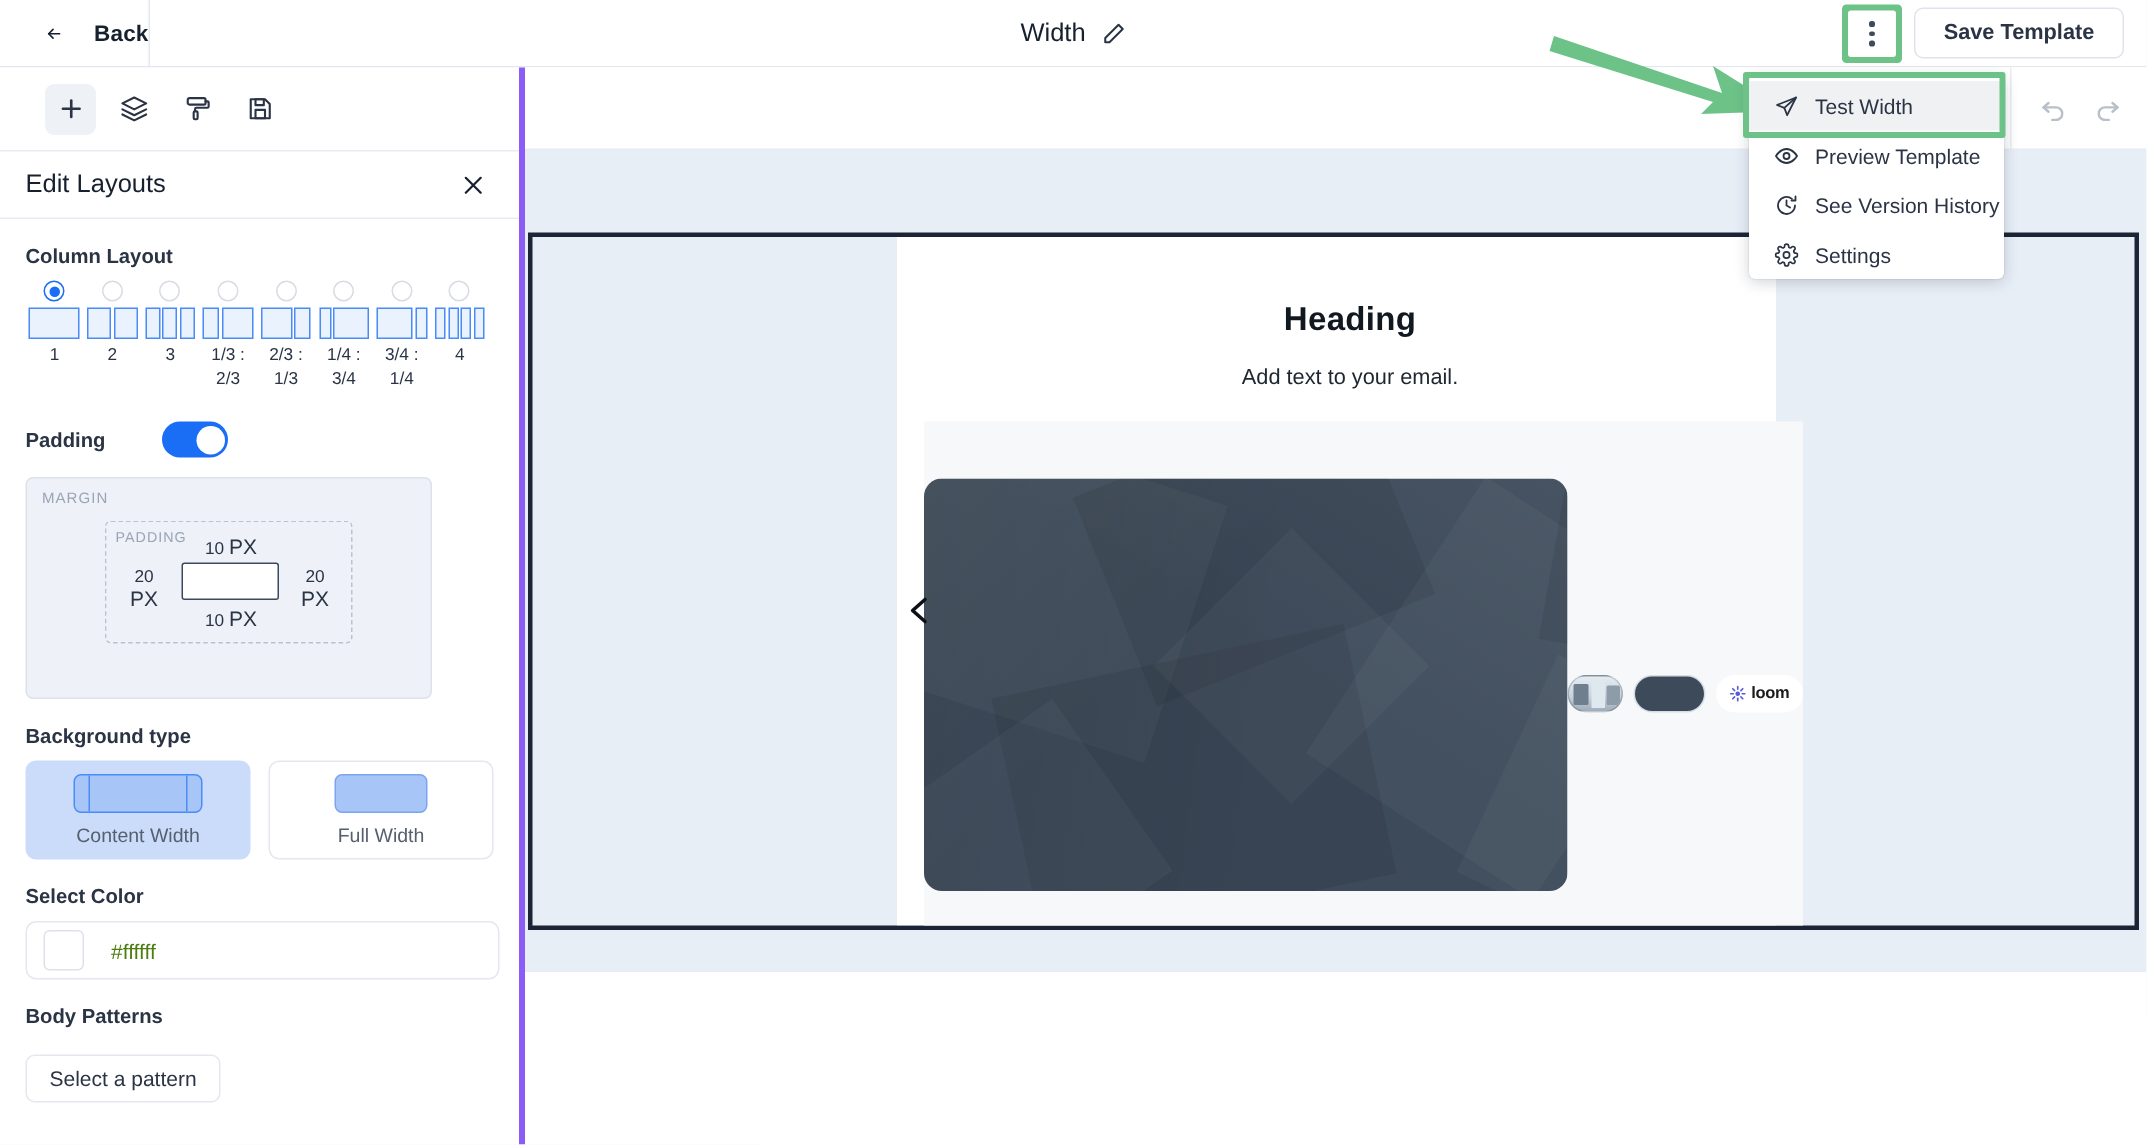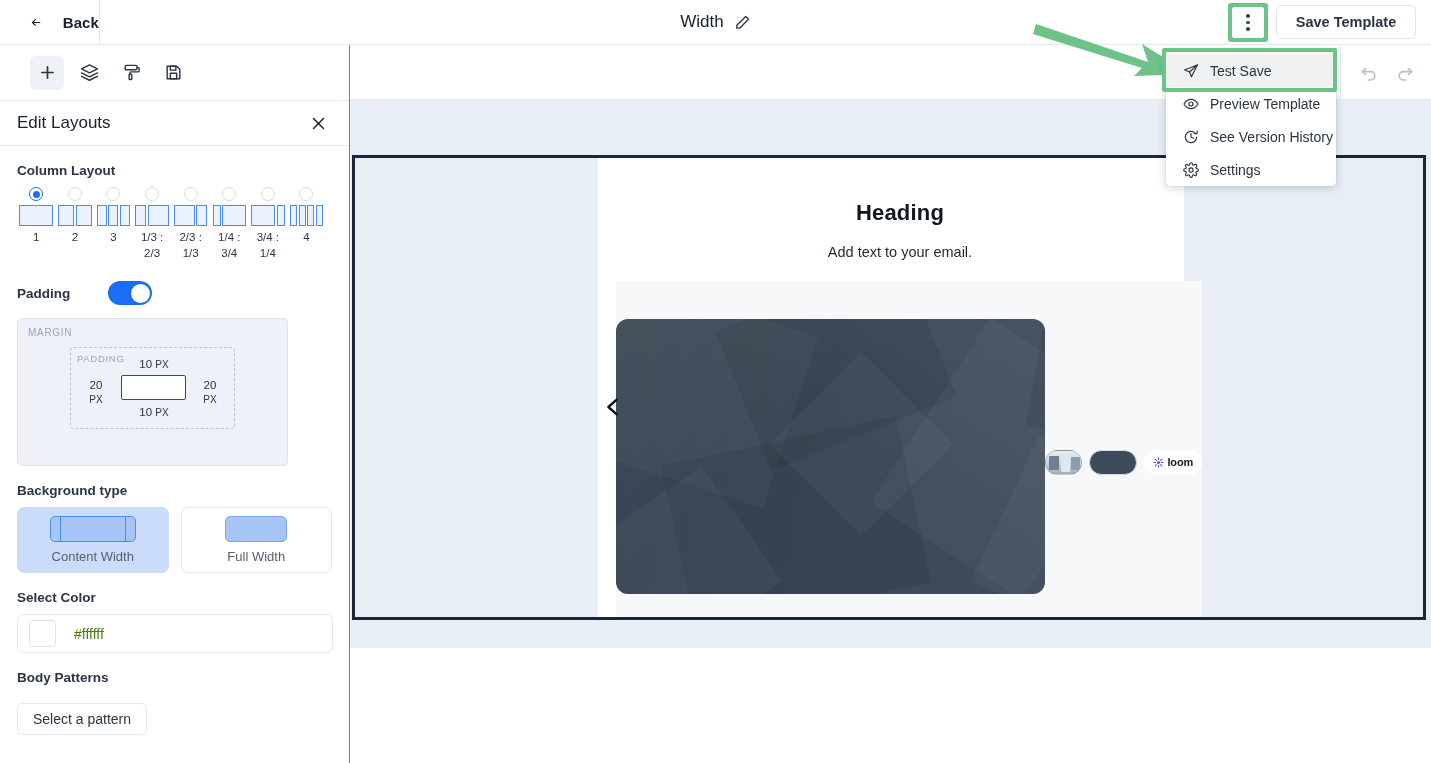--- a/index.html
+++ b/index.html
@@ -49,21 +49,21 @@
     font-size: 14.5px; font-weight: 700; color: #2b3445; cursor: pointer;
     font-family: "Liberation Sans", sans-serif; z-index: 41;
   }
 
   
   .ann-arrow { position: absolute; left: 1030px; top: 18px; width: 190px; height: 72px; z-index: 60; pointer-events: none; }
 
   
   .leftpanel {
     position: absolute; left: 0; top: 45px; width: 350px; height: 718px;
-    background: #ffffff; border-right: 1px solid #8b5cf6; overflow: hidden;
+    background: #ffffff; border-right: 4px solid #8b5cf6; overflow: hidden;
   }
   .tool-row {
     height: 56px; display: flex; align-items: center; gap: 8px;
     padding-left: 30px; border-bottom: 1px solid #e8ebf1;
   }
   .tool-btn {
     width: 34px; height: 34px; border-radius: 6px; display: flex;
     align-items: center; justify-content: center; cursor: pointer; background: transparent;
   }
   .tool-btn.active { background: #eef2f7; }
@@ -110,21 +110,21 @@
   .bm-pad {
     position: absolute; left: 52px; top: 28px; width: 165px; height: 82px;
     border: 1px dashed #b9c2d0; border-radius: 4px;
   }
   .bm-pad-lbl { position: absolute; left: 6px; top: 5px; font-size: 9.5px; letter-spacing: .7px; color: #9aa4b4; }
   .bm-inner {
     position: absolute; left: 50px; top: 27px; width: 65px; height: 25px;
     background: #fff; border: 1px solid #3d4a5d; border-radius: 2px;
   }
   .bm-v { position: absolute; font-size: 11.5px; color: #2b3445; text-align: center; line-height: 14px; }
-  .bm-v .u { font-size: 10px; }
+  .bm-v .u { font-size: 14px; }
   .bm-top { left: 62px; top: 9px; width: 42px; }
   .bm-bot { left: 62px; top: 57px; width: 42px; }
   .bm-left { left: 8px; top: 30px; width: 34px; }
   .bm-right { left: 122px; top: 30px; width: 34px; }
 
   
   .bg-row { display: flex; gap: 12px; margin-top: 9px; }
   .bg-card {
     width: 152px; height: 66px; border-radius: 7px; border: 1px solid #e3e7ee;
     background: #fff; display: flex; flex-direction: column; align-items: center;
@@ -508,21 +508,21 @@
       <div class="stage-strip"></div>
     </div>
   </div>
 
   <div class="menu">
     <div class="menu-item hl">
       <svg class="mi-icon" viewBox="0 0 24 24" fill="none" stroke="#2b3445" stroke-width="1.8" stroke-linecap="round" stroke-linejoin="round">
         <path d="M21.5 3L2.5 10.5l7.3 2.9 2.9 7.3z"></path>
           <line x1="21.5" y1="3" x2="9.8" y2="13.4"></line>
       </svg>
-      <span>Test Save</span>
+      <span>Test Width</span>
     </div>
     <div class="menu-item">
       <svg class="mi-icon" viewBox="0 0 24 24" fill="none" stroke="#2b3445" stroke-width="1.8" stroke-linecap="round" stroke-linejoin="round">
         <path d="M1.5 12S5.5 5 12 5s10.5 7 10.5 7-4 7-10.5 7S1.5 12 1.5 12z"></path>
           <circle cx="12" cy="12" r="3"></circle>
       </svg>
       <span>Preview Template</span>
     </div>
     <div class="menu-item">
       <svg class="mi-icon" viewBox="0 0 24 24" fill="none" stroke="#2b3445" stroke-width="1.8" stroke-linecap="round" stroke-linejoin="round">

